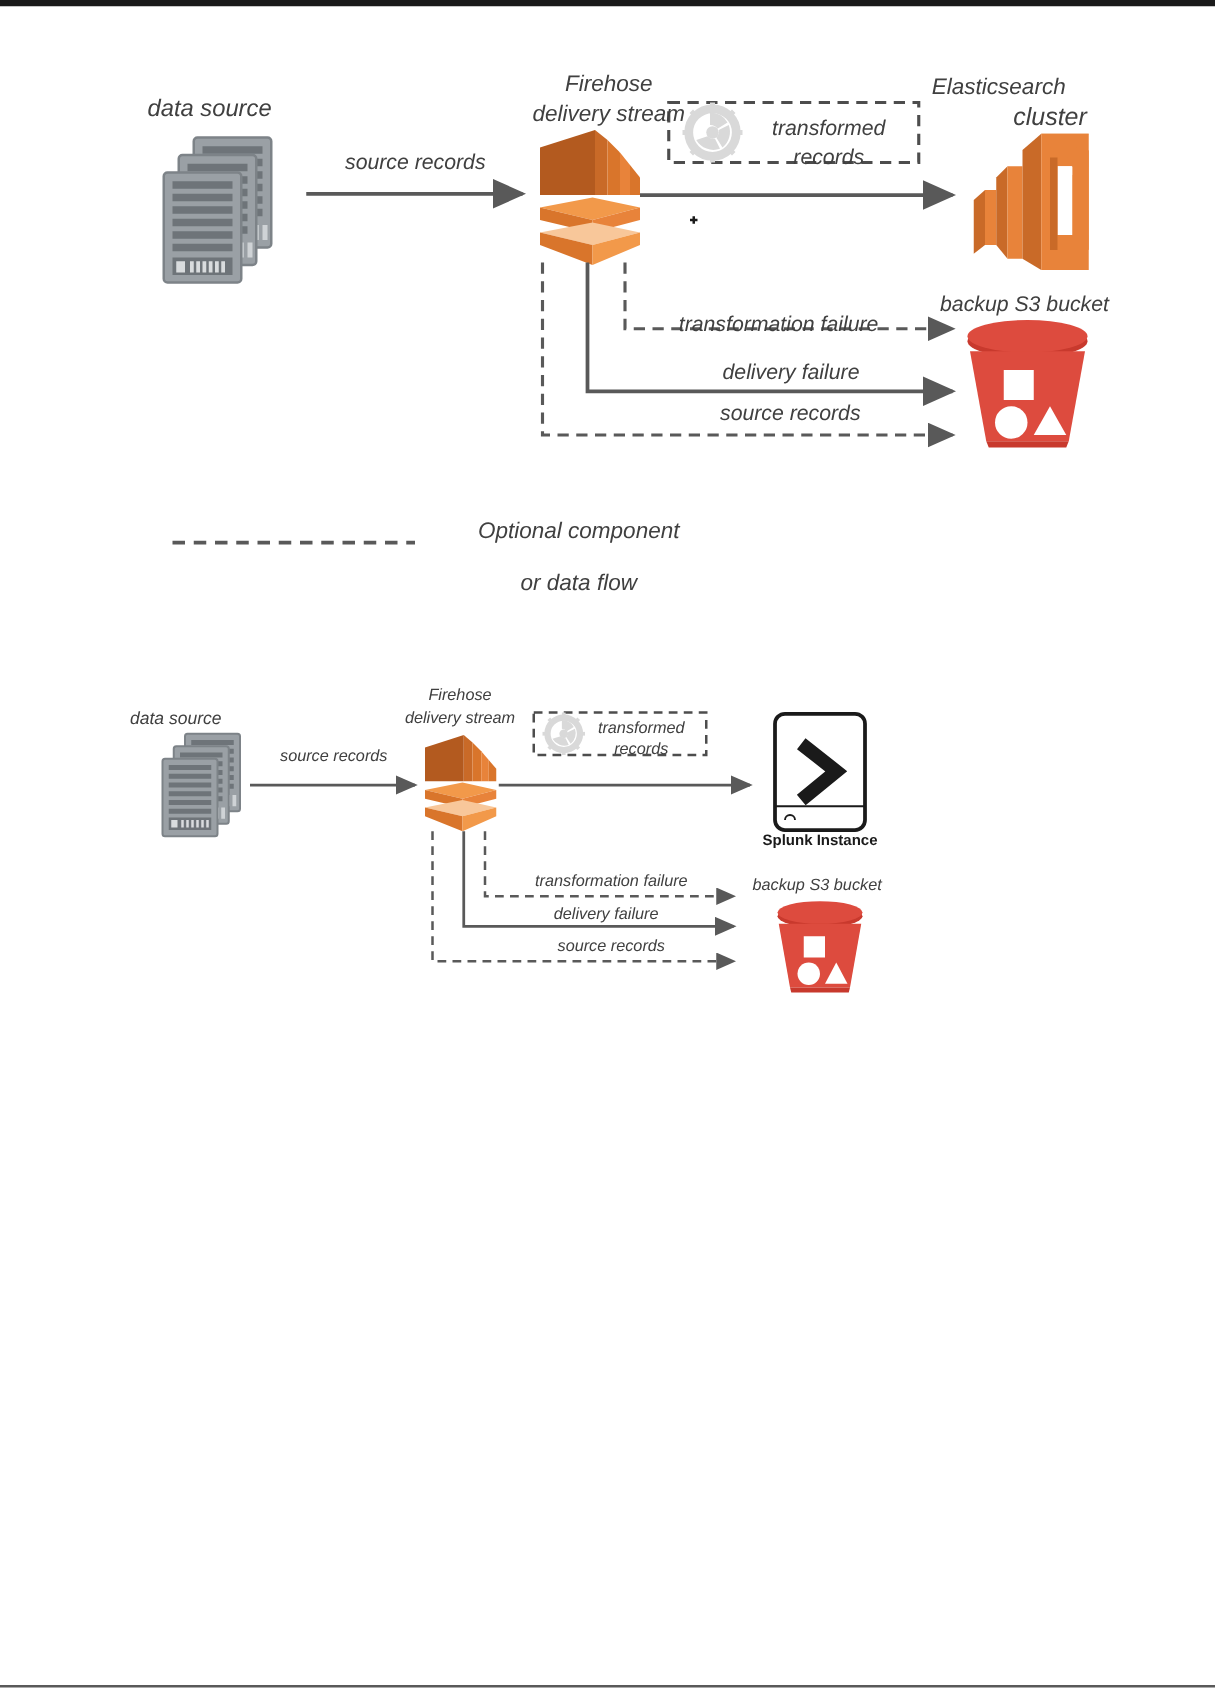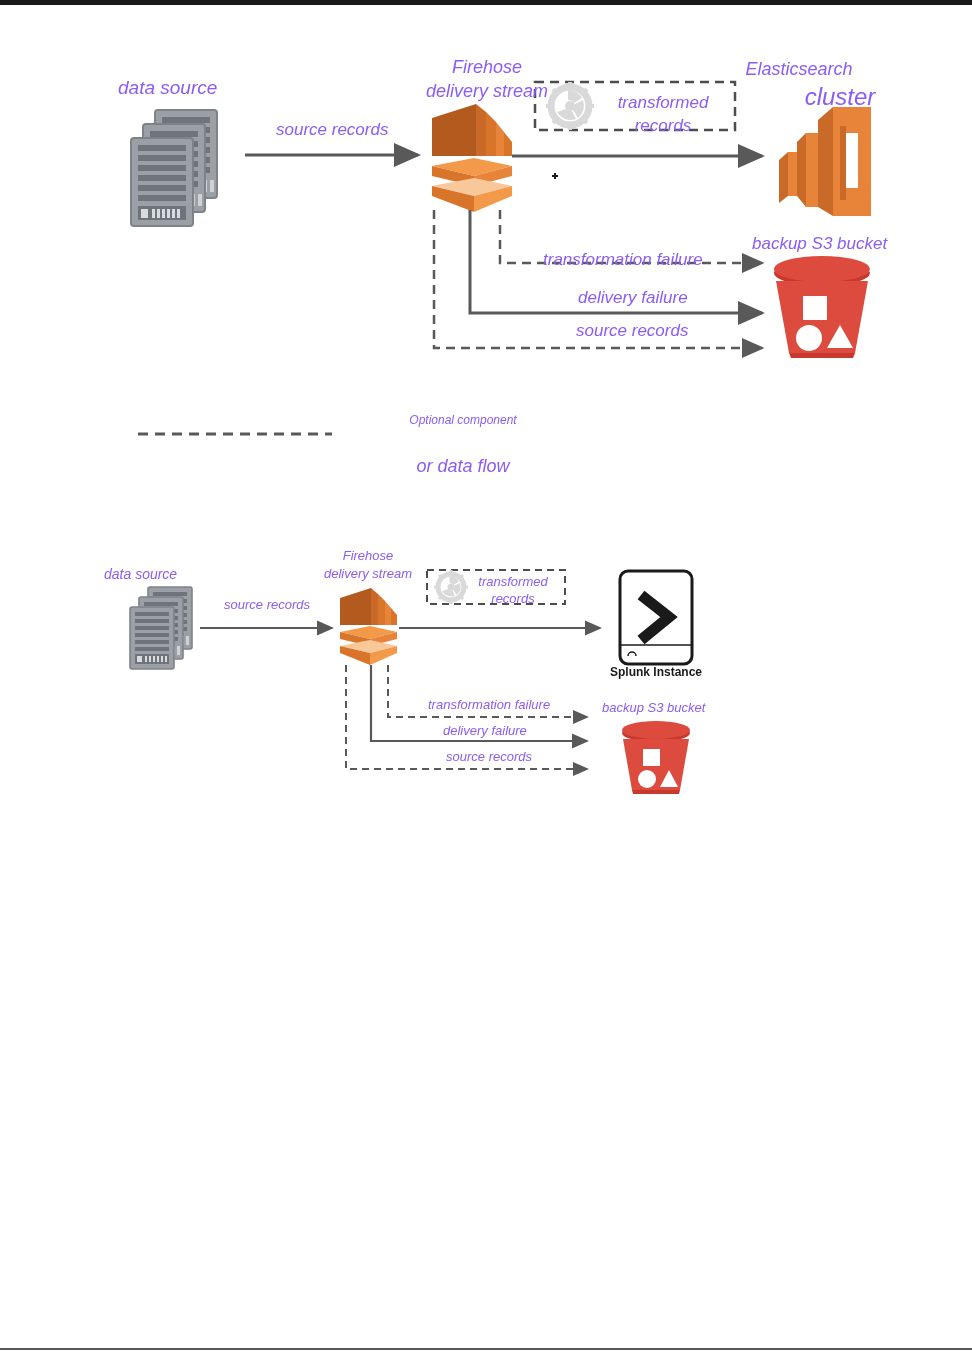--- a/index.html
+++ b/index.html
@@ -27,21 +27,21 @@
   .bottom-rule {
     position: absolute;
     left: 0; top: 1348px;
     width: 972px; height: 2px;
     background: #595959;
   }
   .lbl {
     position: absolute;
     font-family: "Liberation Sans", sans-serif;
     font-style: italic;
-    color: #8b5cf6;
+    color: #404040;
     line-height: 1.25;
     white-space: pre;
   }
   .lbl.center { text-align: center; }
   .svg-layer {
     position: absolute;
     left: 0; top: 0;
     width: 972px;
     height: 1355px;
     pointer-events: none;
@@ -321,29 +321,29 @@
 
   <div class="lbl" style="left:276px; top:119px; font-size:17px;">source records</div>
 
   <div class="lbl center" style="left:397px; top:56px; width:180px; font-size:18px;">Firehose</div>
   <div class="lbl center" style="left:397px; top:80px; width:180px; font-size:18px;">delivery stream</div>
 
   <div class="lbl center" style="left:598px; top:92px; width:130px; font-size:17px;">transformed</div>
   <div class="lbl center" style="left:598px; top:115px; width:130px; font-size:17px;">records</div>
 
   <div class="lbl center" style="left:699px; top:58px; width:200px; font-size:18px;">Elasticsearch</div>
-  <div class="lbl center" style="left:740px; top:82px; width:200px; font-size:24px;">cluster</div>
+  <div class="lbl center" style="left:740px; top:82px; width:200px; font-size:20px;">cluster</div>
 
   <div class="lbl" style="left:752px; top:233px; font-size:17px;">backup S3 bucket</div>
 
   <div class="lbl" style="left:543px; top:249px; font-size:17px;">transformation failure</div>
   <div class="lbl" style="left:578px; top:287px; font-size:17px;">delivery failure</div>
   <div class="lbl" style="left:576px; top:320px; font-size:17px;">source records</div>
 
-  <div class="lbl center" style="left:348px; top:413px; width:230px; font-size:12px;">Optional component</div>
+  <div class="lbl center" style="left:348px; top:413px; width:230px; font-size:18px;">Optional component</div>
   <div class="lbl center" style="left:348px; top:455px; width:230px; font-size:18px;">or data flow</div>
 
   <div class="lbl" style="left:104px; top:566px; font-size:14px;">data source</div>
 
   <div class="lbl" style="left:224px; top:597px; font-size:13px;">source records</div>
 
   <div class="lbl center" style="left:310px; top:548px; width:116px; font-size:13px;">Firehose</div>
   <div class="lbl center" style="left:310px; top:566px; width:116px; font-size:13px;">delivery stream</div>
 
   <div class="lbl center" style="left:467px; top:574px; width:92px; font-size:13px;">transformed</div>

